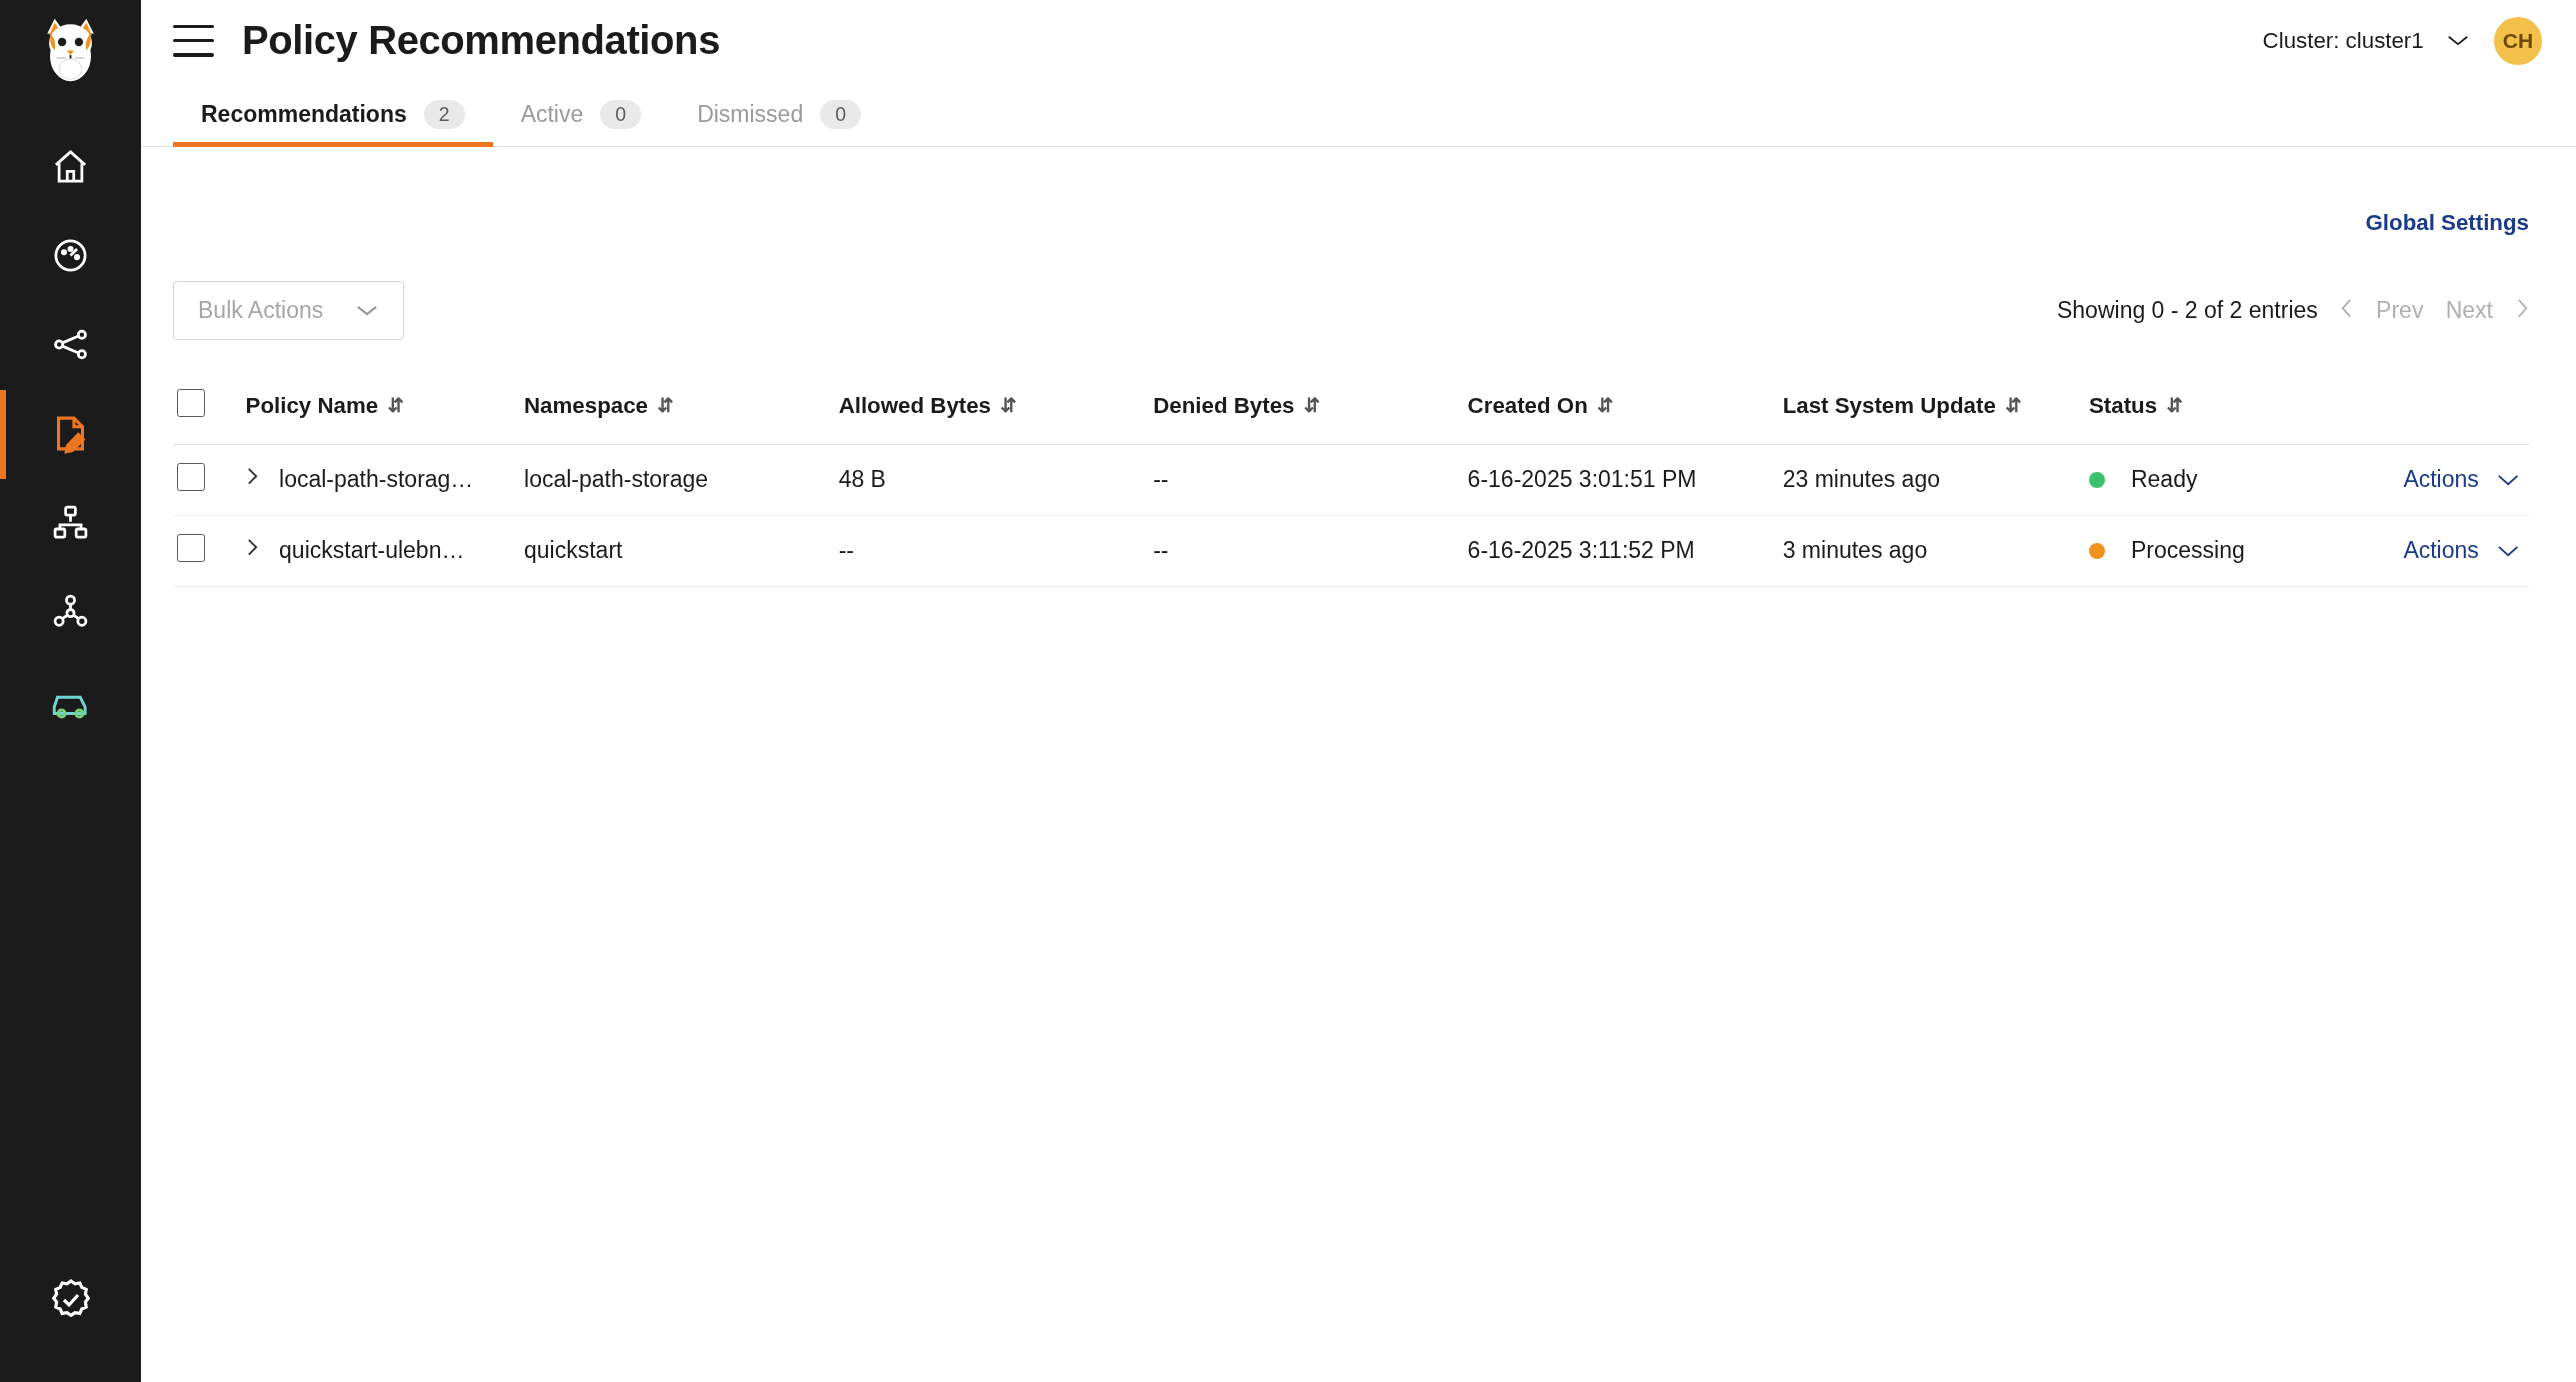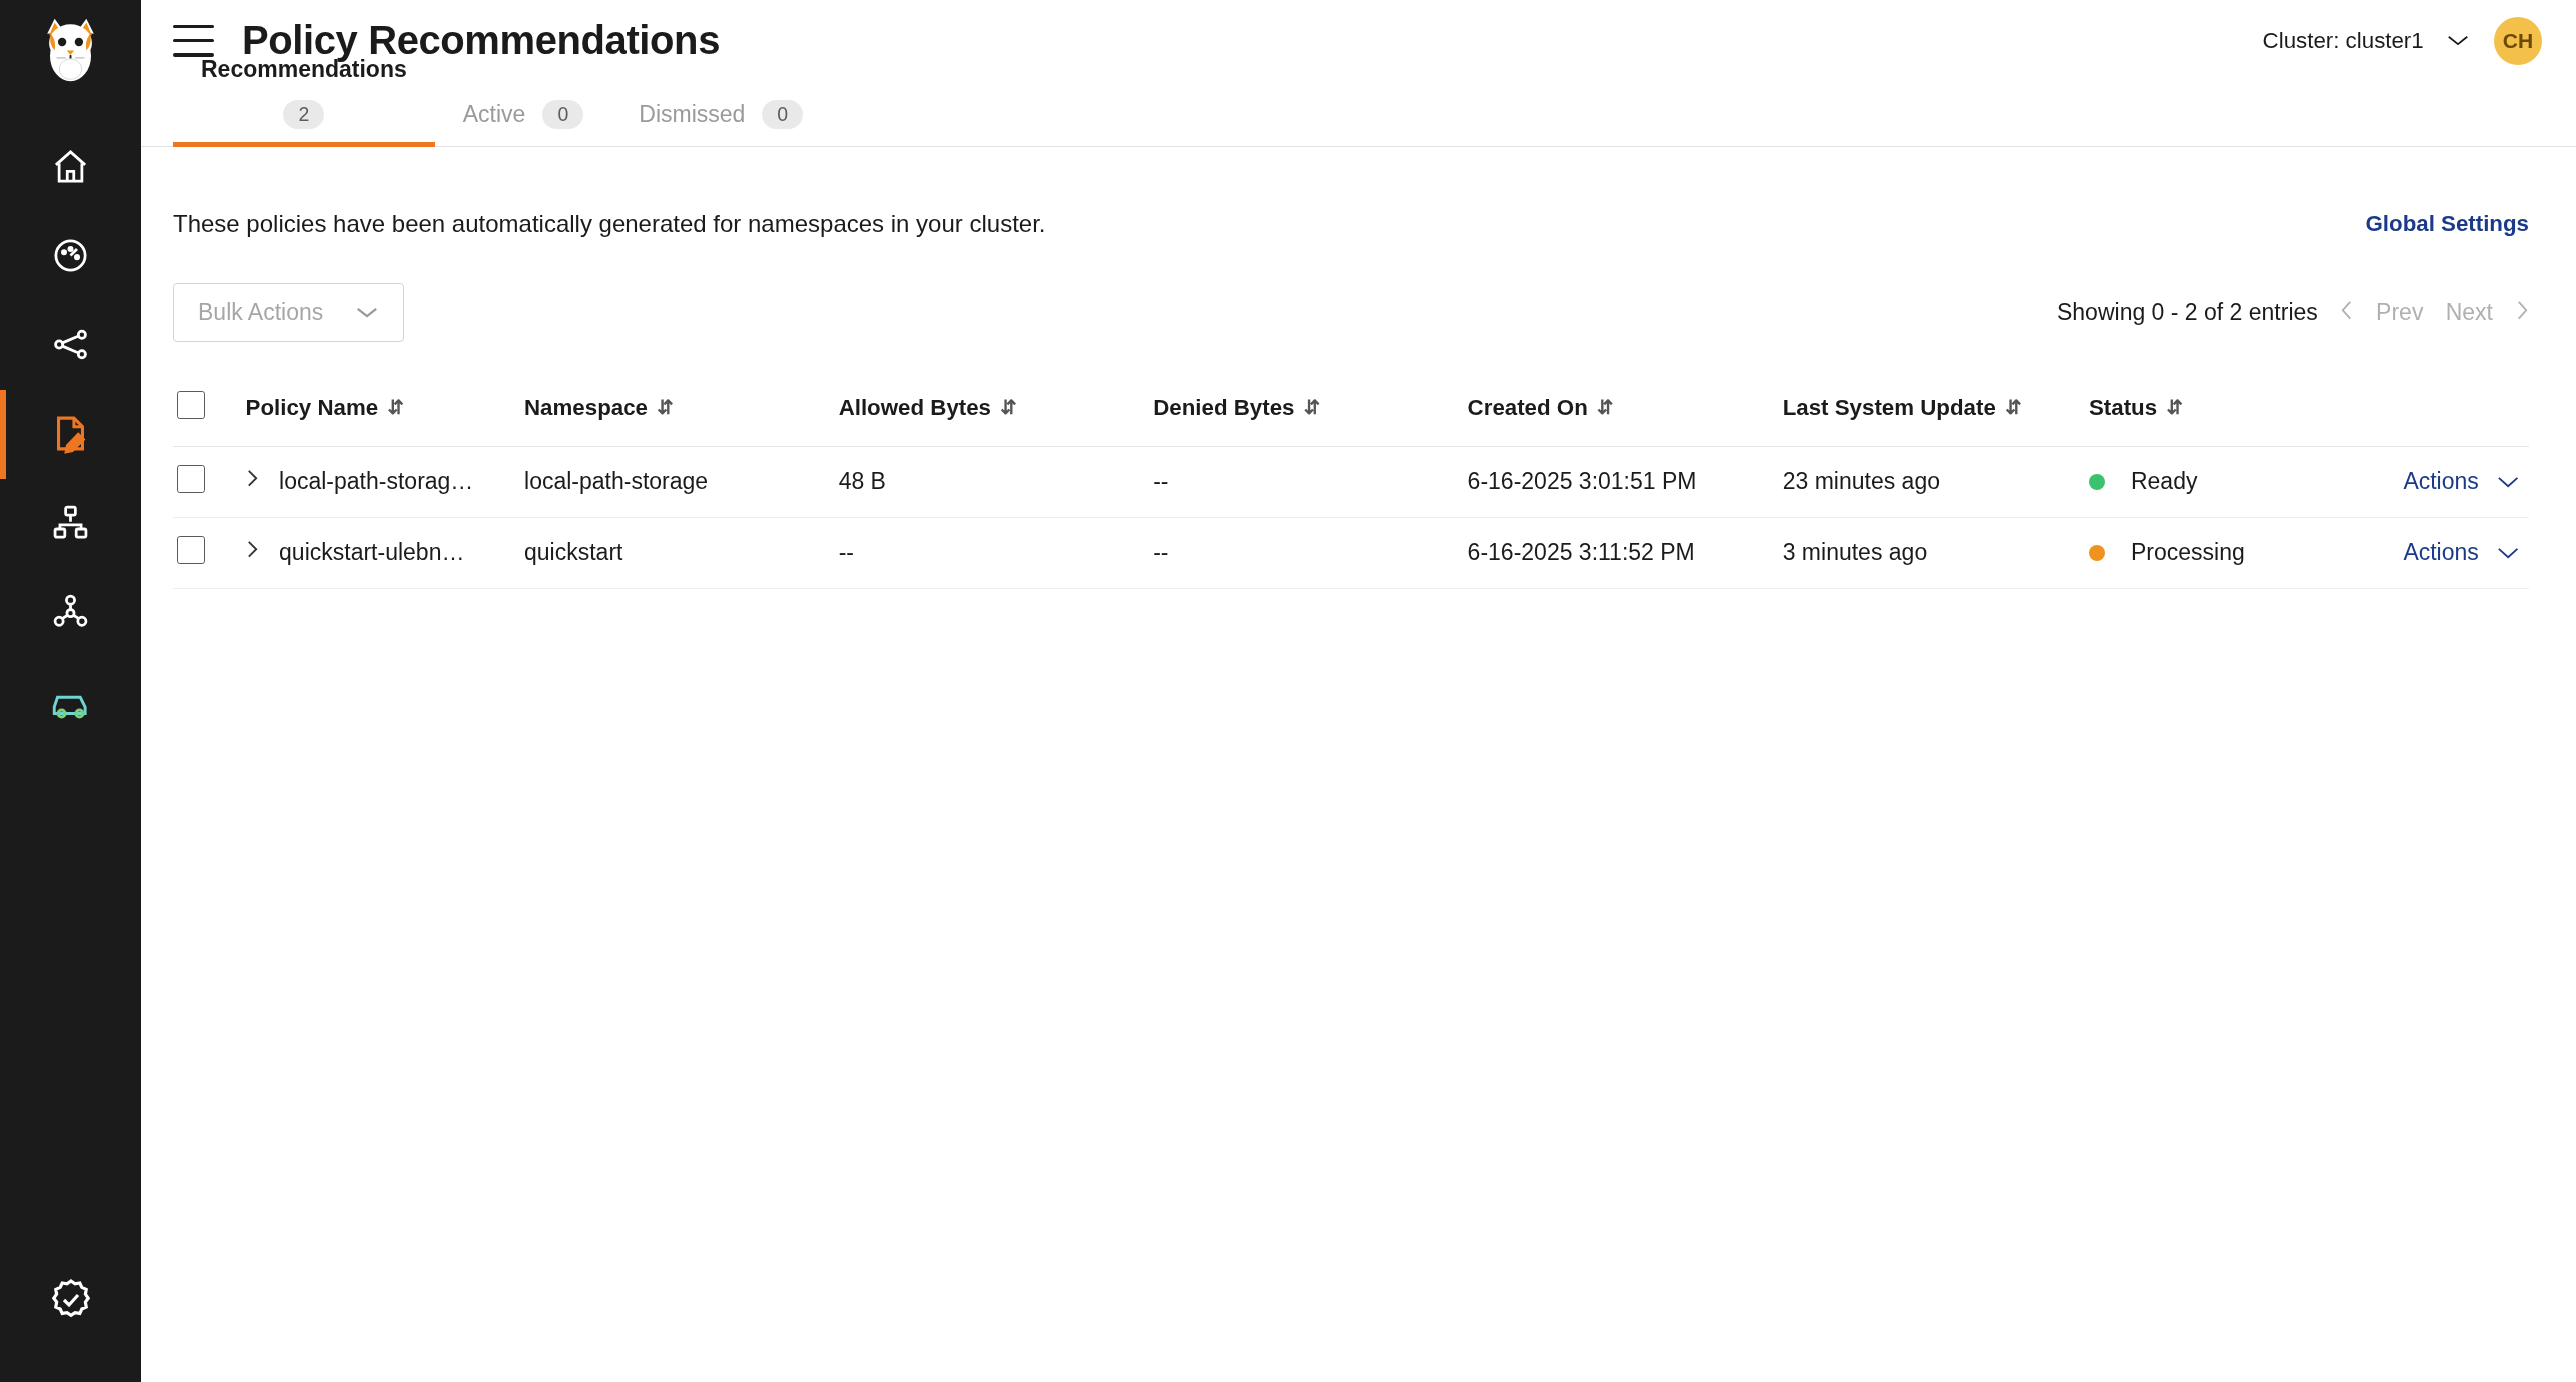--- a/index.html
+++ b/index.html
@@ -144,21 +144,20 @@
     gap: 17px;
     padding: 0 28px 17px 28px;
     font-size: 23px;
     color: #9a9a9a;
     cursor: pointer;
     position: relative;
   }
   .tab.active {
     color: #1b1b1b;
     font-weight: bold;
-    flex-direction: column;
   }
   .tab.active::after {
     content: "";
     position: absolute;
     left: 0; right: 0; bottom: -0.9px;
     height: 4.7px;
     background: #ee7623;
   }
   .pill {
     background: #e9e9e9;
@@ -435,21 +434,20 @@
       </div>
       <div class="tab">
         <span>Dismissed</span>
         <span class="pill">0</span>
       </div>
     </div>
 
     <div class="content">
 
       <div class="desc-row">
-        <div class="desc">These policies have been automatically generated for namespaces in your cluster.</div>
         <div class="global-settings">Global Settings</div>
       </div>
 
       <div class="actions-row">
         <div class="bulk-actions">
           <span>Bulk Actions</span>
           <span>
             <svg width="24" height="15" viewBox="0 0 26 16" fill="none" stroke="#9a9a9a" stroke-width="2.4">
               <path d="M3 4 L13 12 L23 4"></path>
             </svg>

